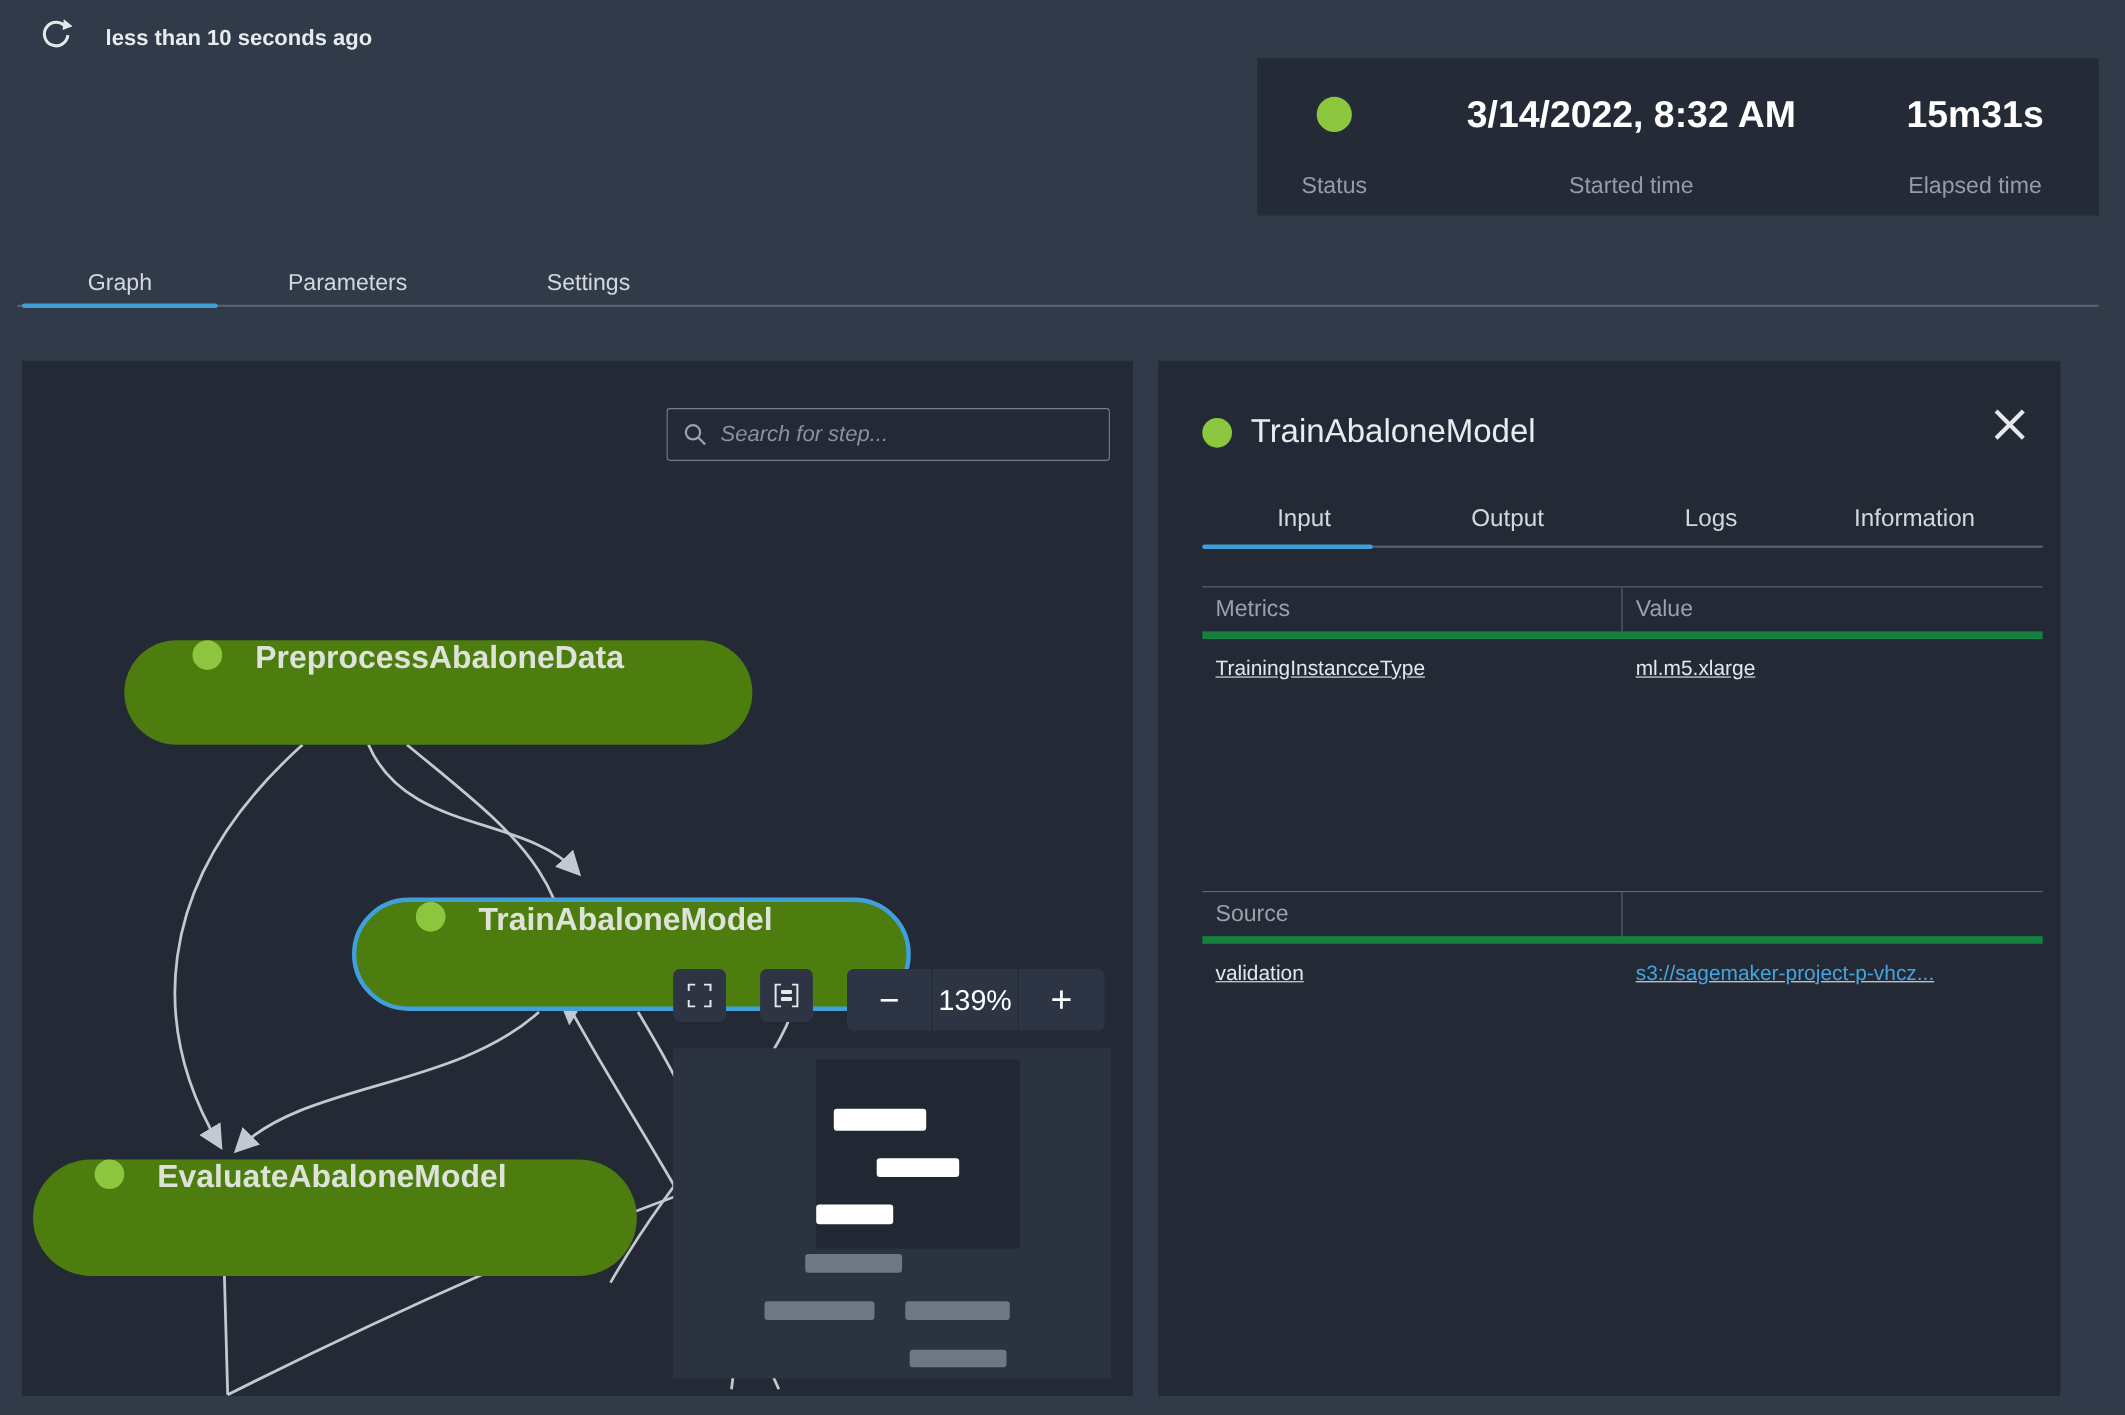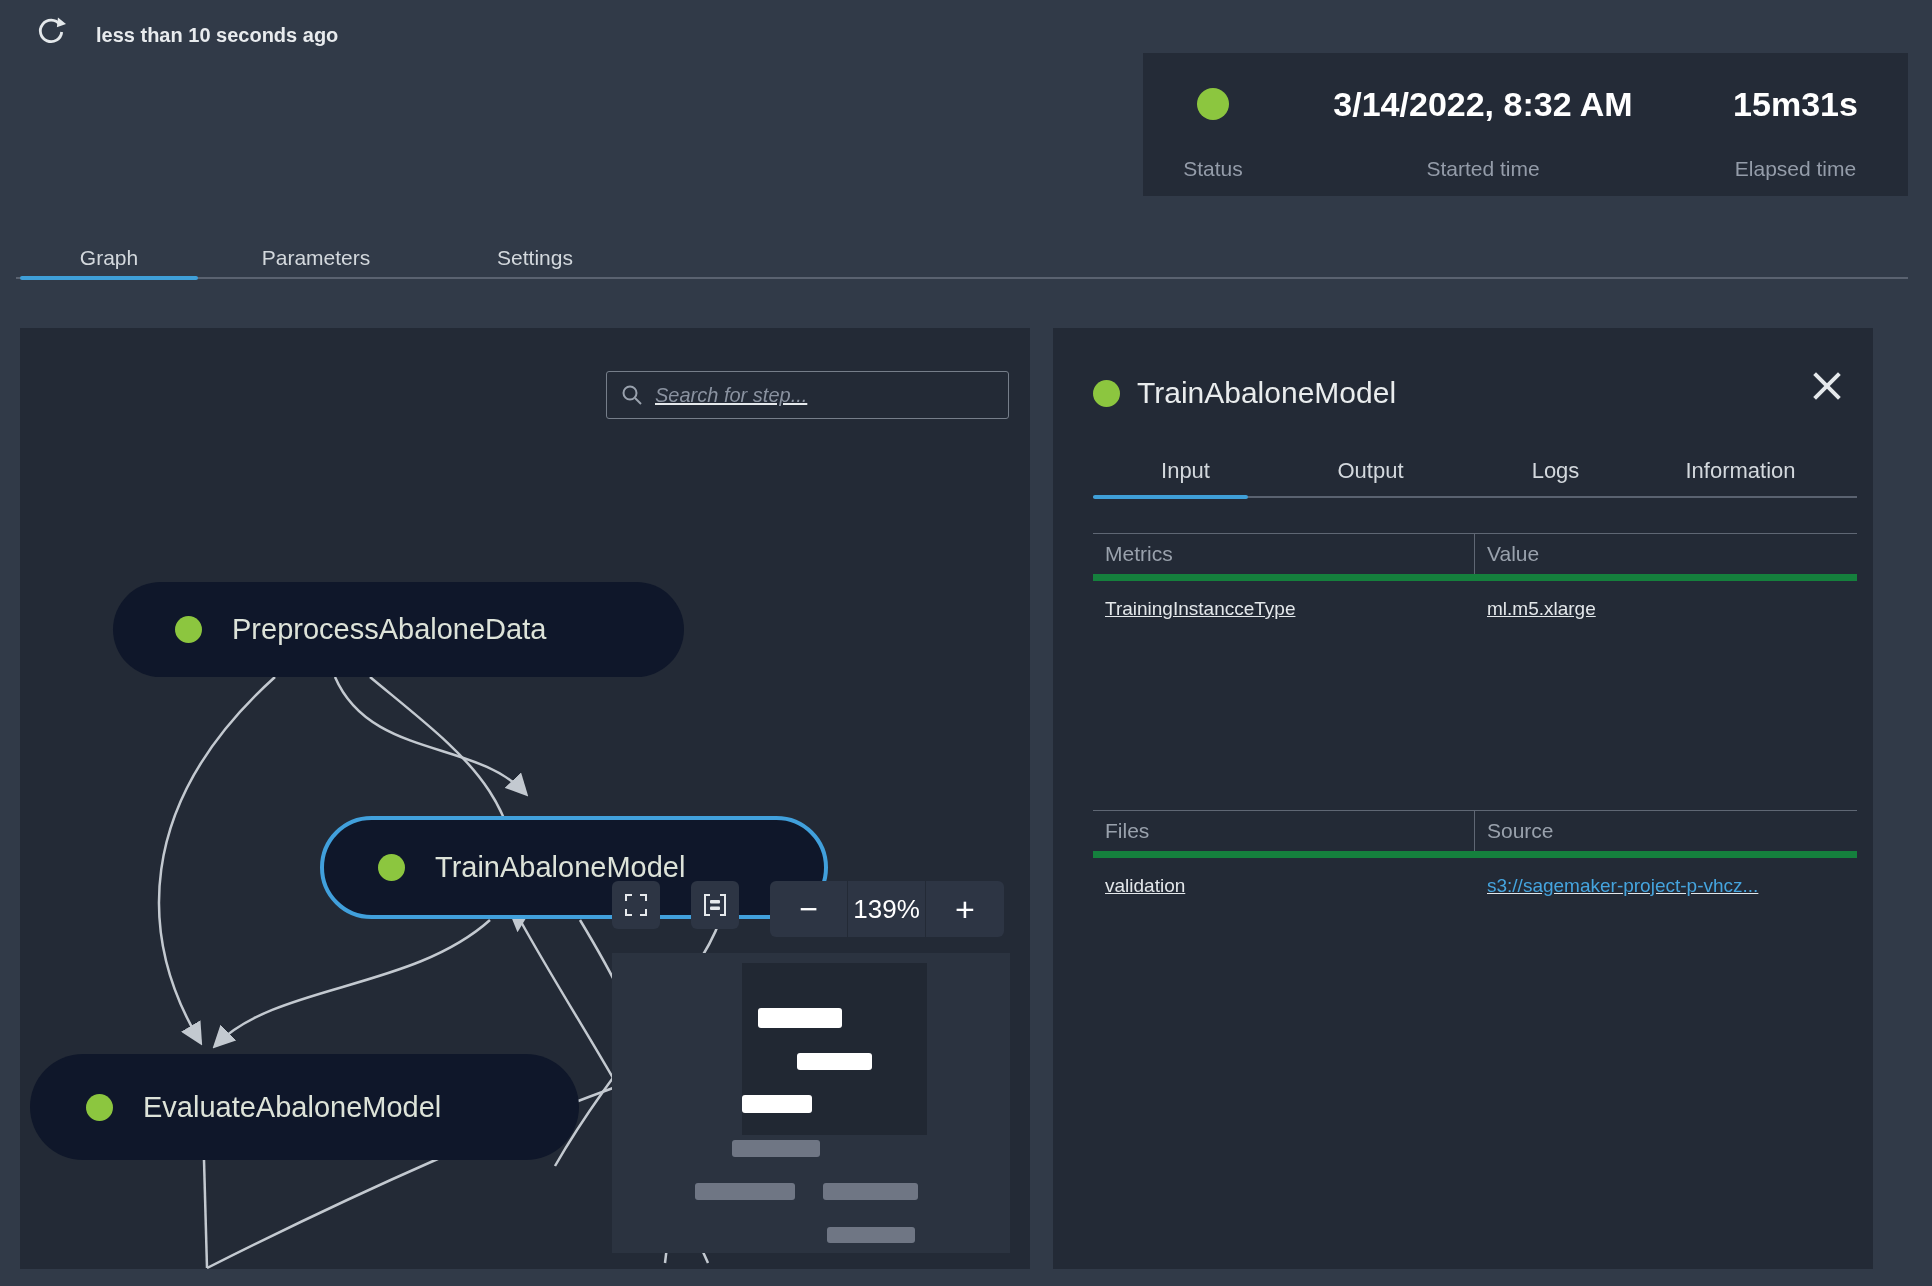--- a/index.html
+++ b/index.html
@@ -25,25 +25,25 @@
   
   .page-tabs { position:absolute; left:20px; top:237px; display:flex; }
   .page-tab { height:41px; display:flex; align-items:center; justify-content:center; font-size:21px; color:#d3d8dd; cursor:pointer; }
   .page-tab.t1 { width:178px; } .page-tab.t2 { width:236px; } .page-tab.t3 { width:202px; }
   .tabs-rule { position:absolute; left:16px; top:277px; width:1892px; height:2px; background:#5a6270; }
   .tabs-rule-active { position:absolute; left:20px; top:276px; width:178px; height:4px; background:#3f9fd8; border-radius:2px; }
 
   
   .graph-panel { position:absolute; left:20px; top:328px; width:1010px; height:941px; background:#232a36; overflow:hidden; }
   .edges { position:absolute; left:0; top:0; }
-  .search-box { position:absolute; left:586px; top:43px; width:403px; height:48px; border:1px solid #767e8a; border-radius:3px; display:flex; align-items:center; padding:0 14px; background:transparent; z-index:5;text-decoration:underline; }
+  .search-box { position:absolute; left:586px; top:43px; width:403px; height:48px; border:1px solid #767e8a; border-radius:3px; display:flex; align-items:center; padding:0 14px; background:transparent; z-index:5; }
   .search-box input { flex:1; background:transparent; border:none; outline:none; color:#e6e9ec; font-size:20px; font-style:italic; margin-left:12px; font-family:inherit; }
   .search-box input::placeholder { color:#8a92a0; opacity:1; }
 
-  .node { position:absolute; display:flex; align-items:center; background:#0f172a; cursor:pointer; z-index:3; }
+  .node { position:absolute; display:flex; background:#4d7c0f; cursor:pointer; z-index:3;font-weight:bold; }
   .node .label { font-size:29px; color:#dde3d9; margin-left:30px; }
   .node.n1 { left:93px; top:254px; width:571px; height:95px; border-radius:48px; padding-left:62px; }
   .node.n2 { left:300px; top:488px; width:508px; height:103px; border-radius:52px; padding-left:54px; border:4px solid #41a0dc; }
   .node.n3 { left:10px; top:726px; width:549px; height:106px; border-radius:53px; padding-left:56px; }
 
   .gbtn { position:absolute; width:48px; height:48px; background:#2d3544; border:none; border-radius:6px; display:flex; align-items:center; justify-content:center; cursor:pointer; z-index:6; }
   .gbtn.b1 { left:592px; top:553px; } .gbtn.b2 { left:671px; top:553px; }
   .zoom-group { position:absolute; left:750px; top:553px; width:234px; height:56px; background:#2d3544; border-radius:6px; display:flex; z-index:6; }
   .zoom-cell { width:78px; display:flex; align-items:center; justify-content:center; color:#fff; }
   .zoom-cell.minus { font-size:32px; border-right:1px solid #232a36; cursor:pointer; }
@@ -216,21 +216,20 @@
         <div class="dp-th">Value</div>
       </div>
       <div class="dp-trow">
         <div class="dp-td">TrainingInstancceType</div>
         <div class="dp-td">ml.m5.xlarge</div>
       </div>
     </div>
 
     <div class="dp-table files">
       <div class="dp-thead">
-        <div class="dp-th">Files</div>
         <div class="dp-th">Source</div>
       </div>
       <div class="dp-trow">
         <div class="dp-td">validation</div>
         <div class="dp-td">
             <a>s3://sagemaker-project-p-vhcz...</a>
           </div>
       </div>
     </div>
   </div>

